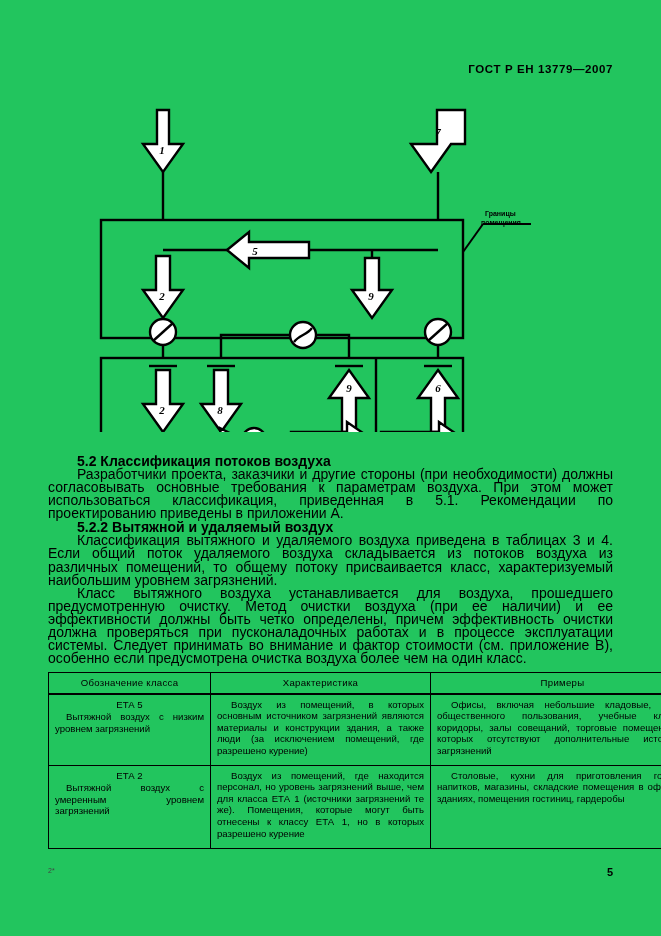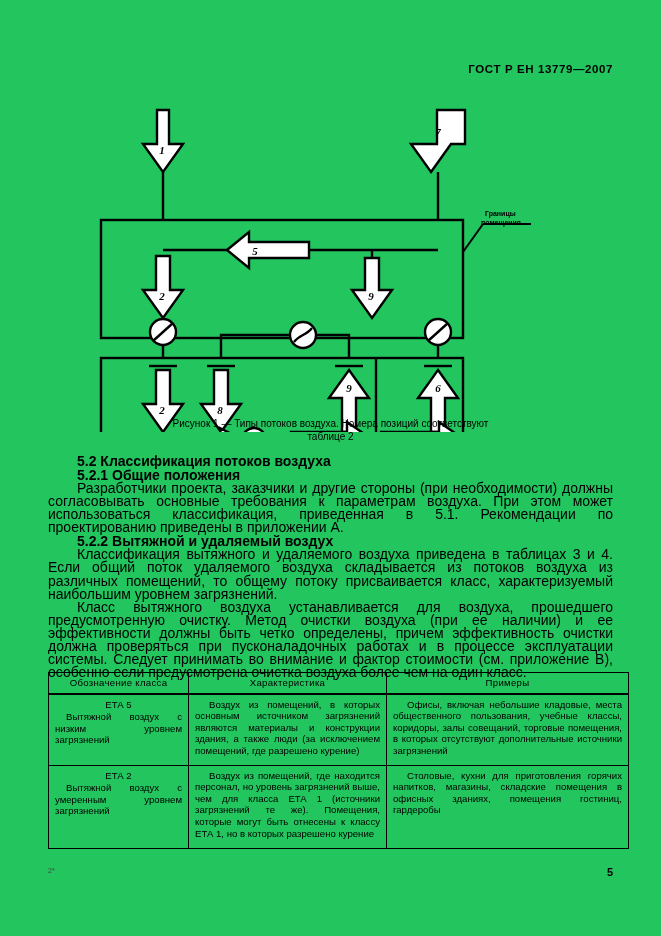--- a/index.html
+++ b/index.html
@@ -97,21 +97,21 @@
   table.cls-table th,
   table.cls-table td {
     border: 1px solid #000;
     vertical-align: top;
     padding: 4px 6px;
   }
   table.cls-table th {
     text-align: center;
     font-weight: normal;
     letter-spacing: 0.3px;
-    padding: 4px 2px;
+    padding: 4px 13px;
   }
   table.cls-table thead th { border-bottom-width: 2px; }
   .col-a { width: 135px; }
   .col-b { width: 193px; }
   .col-c { width: 237px; }
 
   .cell-class {
     text-align: left;
   }
   .cls-code {
@@ -286,28 +286,23 @@
         <text class="dg-num" x="344" y="353" text-anchor="middle">11</text>
       </g>
 
       <g>
         <path class="arw" d="M372,390 L318,390 L318,380 L292,398 L318,416 L318,406 L372,406 Z"></path>
         <text class="dg-num" x="322" y="403" text-anchor="middle">10</text>
       </g>
     </svg>
   </div>
 
-  <div class="fig-caption">
-    <div>Рисунок 1 — Типы потоков воздуха. Номера позиций соответствуют</div>
-    <div>таблице 2</div>
-  </div>
 
   <div class="body-block" style="top:454px;">
     <p class="h-sub">5.2 Классификация потоков воздуха</p>
-    <p class="h-sub">5.2.1 Общие положения</p>
     <p class="para">Разработчики проекта, заказчики и другие стороны (при необходимости) должны согласовывать основные требования к параметрам воздуха. При этом может использоваться классификация, приведенная в 5.1. Рекомендации по проектированию приведены в приложении А.</p>
     <p class="h-sub">5.2.2 Вытяжной и удаляемый воздух</p>
     <p class="para">Классификация вытяжного и удаляемого воздуха приведена в таблицах 3 и 4. Если общий поток удаляемого воздуха складывается из потоков воздуха из различных помещений, то общему потоку присваивается класс, характеризуемый наибольшим уровнем загрязнений.</p>
     <p class="para">Класс вытяжного воздуха устанавливается для воздуха, прошедшего предусмотренную очистку. Метод очистки воздуха (при ее наличии) и ее эффективности должны быть четко определены, причем эффективность очистки должна проверяться при пусконаладочных работах и в процессе эксплуатации системы. Следует принимать во внимание и фактор стоимости (см. приложение В), особенно если предусмотрена очистка воздуха более чем на один класс.</p>
   </div>
 
 
   <table class="cls-table">
     <thead>
       <tr>

